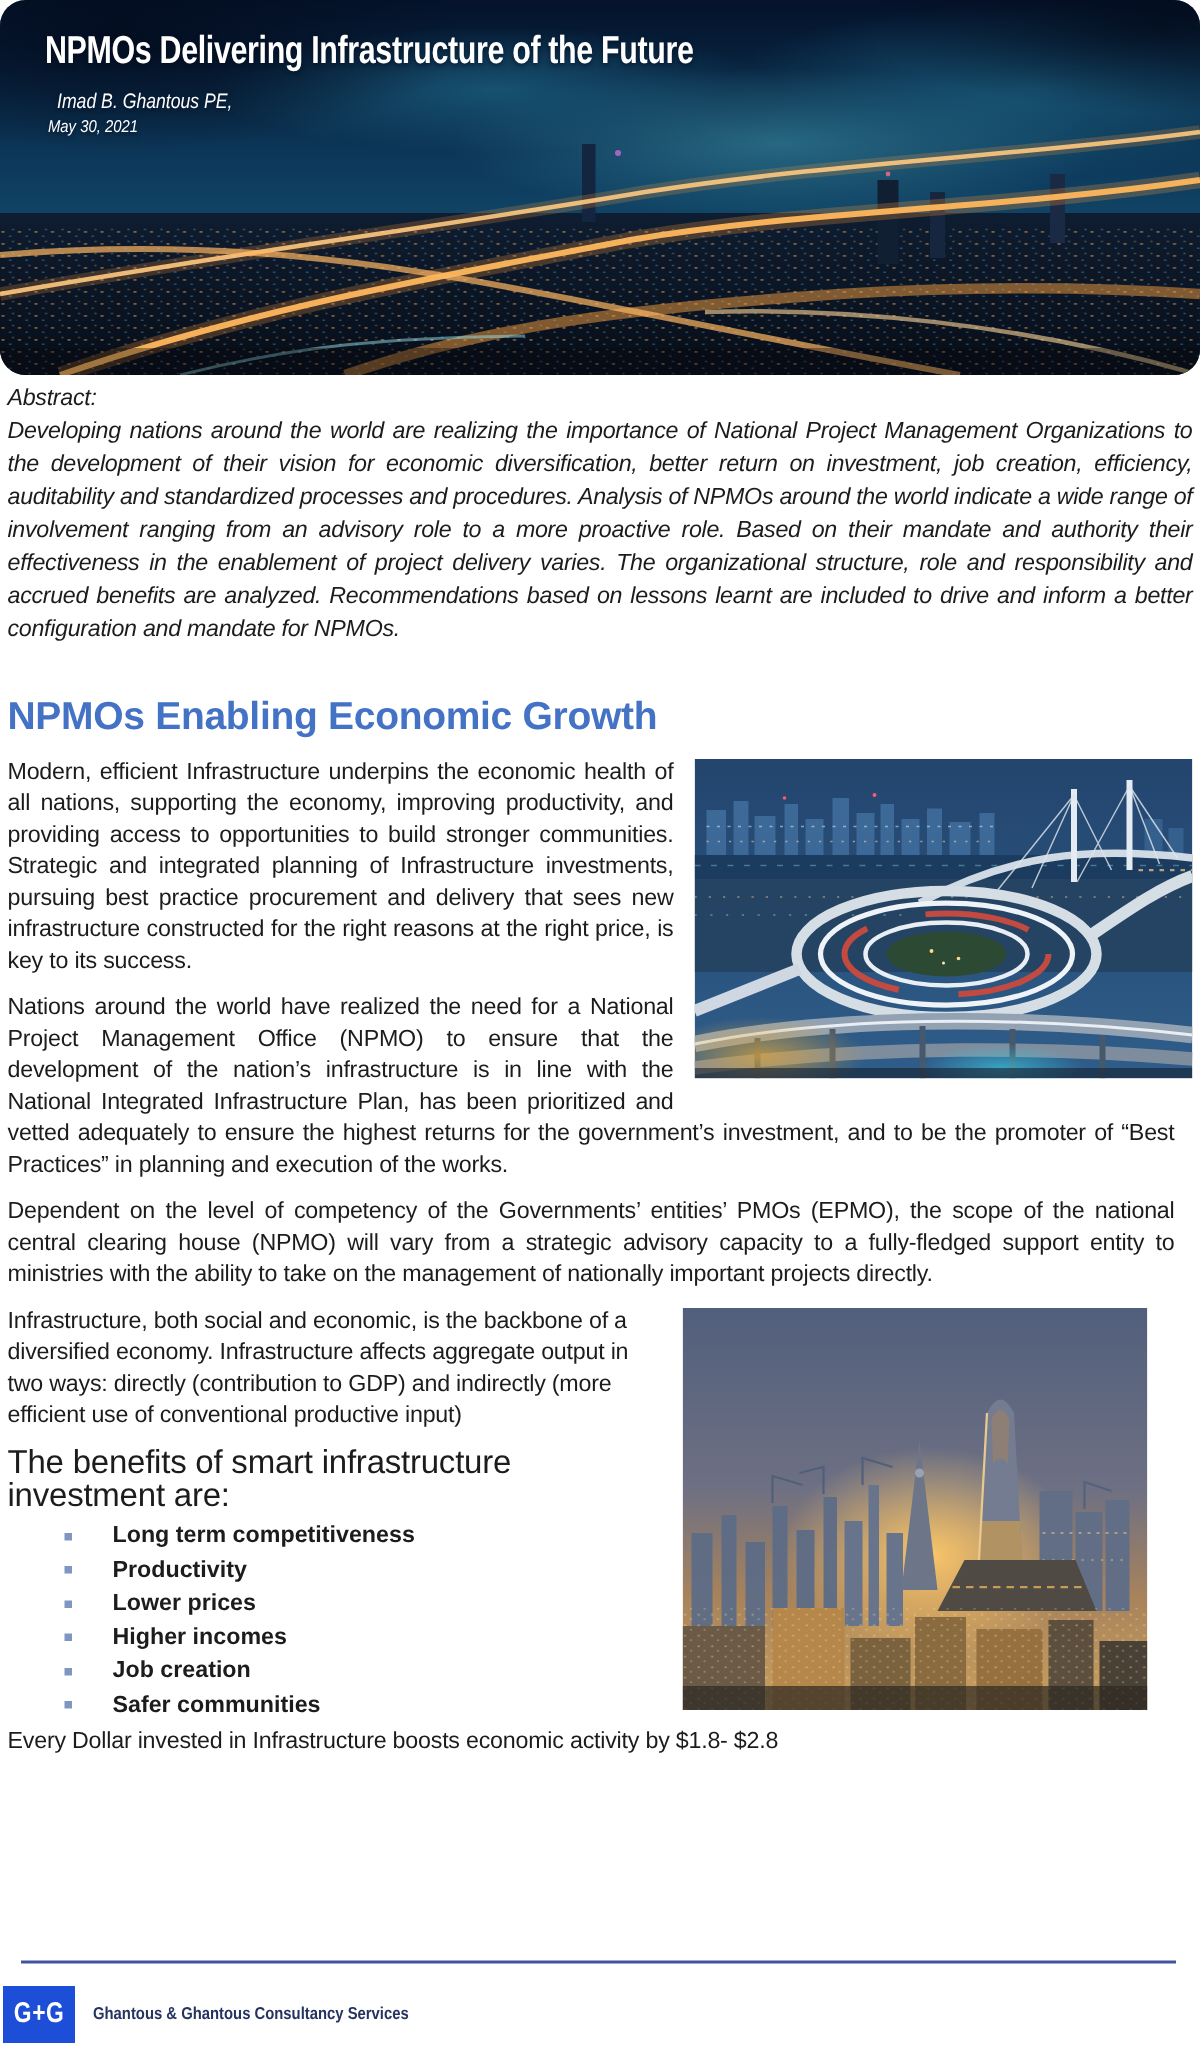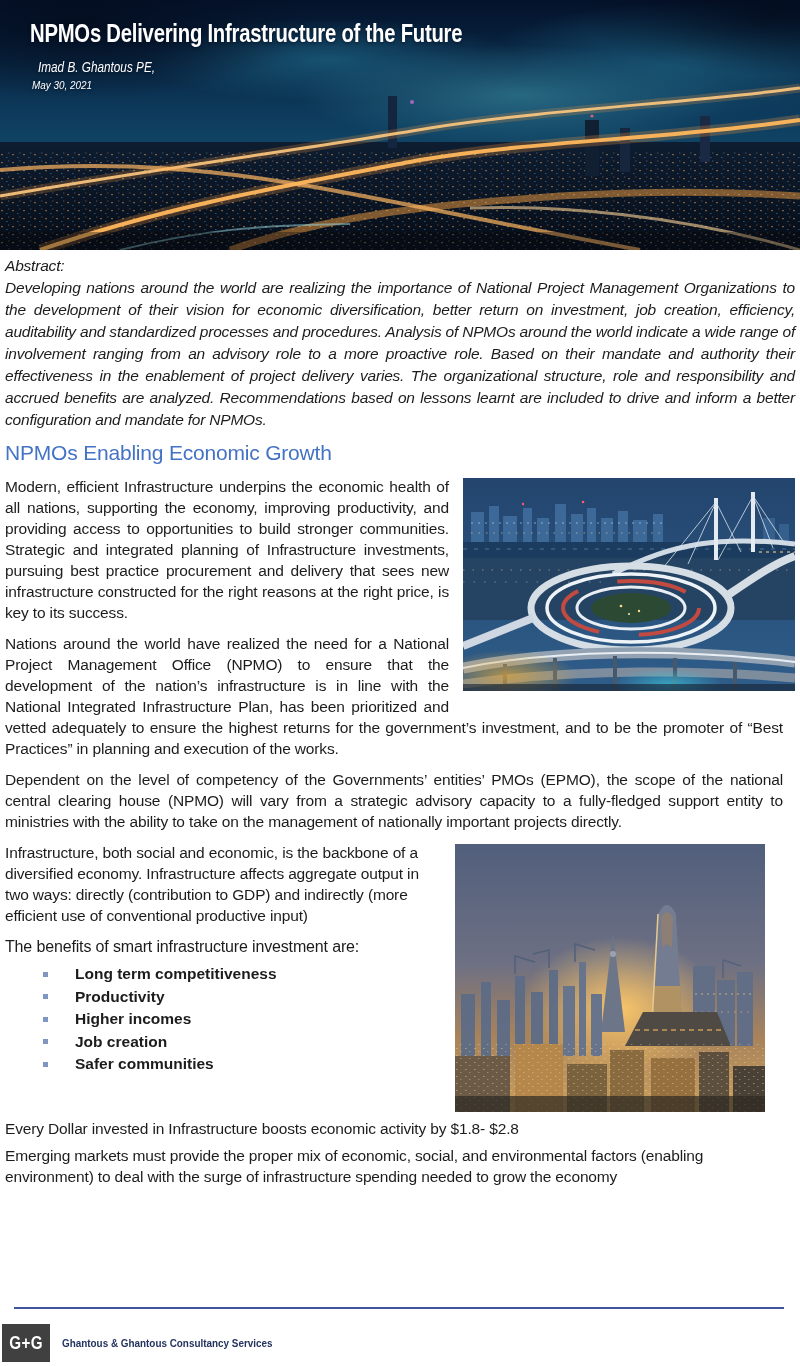--- a/index.html
+++ b/index.html
@@ -1,46 +1,46 @@
 <!DOCTYPE html>
 <html><head>
 <meta charset="utf-8">
 <style>
   html,body{margin:0;padding:0;width:800px;height:1366px;background:#ffffff;overflow:hidden;}
   body{font-family:"Liberation Sans",sans-serif;color:#1c1c1c;}
   .page{position:relative;width:800px;height:1366px;}
 
   
-  .hero{position:relative;width:800px;height:250px;overflow:hidden;}
+  .hero{position:relative;width:800px;height:250px;overflow:hidden;border-radius:17px;}
   .hero svg{display:block;}
   .hero-text{position:absolute;top:18px;left:30px;color:#ffffff;}
   .hero-title{font-size:26px;font-weight:bold;white-space:nowrap;transform:scaleX(0.78);transform-origin:left top;text-shadow:0 1px 4px rgba(3,12,30,.65);letter-spacing:-0.3px;}
   .hero-author{margin:10px 0 0 8px;font-style:italic;font-size:14px;transform:scaleX(0.84);transform-origin:left top;text-shadow:0 1px 3px rgba(3,12,30,.6);}
   .hero-date{margin:4px 0 0 2px;font-style:italic;font-size:11.5px;transform:scaleX(0.86);transform-origin:left top;text-shadow:0 1px 3px rgba(3,12,30,.6);}
 
   
   .content{padding:5px 5px 0 5px;}
   .abstract{font-style:italic;font-size:15.5px;line-height:22px;text-align:justify;letter-spacing:-0.2px;}
   .abstract-label{line-height:22px;}
-  .section-heading{color:#4472C4;font-size:21px;font-weight:normal;margin:10px 0 11px 0;clear:both;letter-spacing:-0.2px;}
+  .section-heading{color:#4472C4;font-size:26px;font-weight:bold;margin:31px 0 11px 0;clear:both;letter-spacing:-0.2px;}
   .para{margin:0 12px 10px 0;font-size:15.5px;line-height:21px;text-align:justify;letter-spacing:-0.15px;}
   .para.left{text-align:left;}
   .img-float{float:right;overflow:hidden;}
   .img1{width:332px;height:213px;margin:2px 0 6px 14px;}
   .img2{width:310px;height:268px;margin:2px 30px 6px 14px;}
-  .benefits-label{margin:2px 0 5px 0;font-size:16px;line-height:22px;text-align:left;}
+  .benefits-label{margin:2px 0 5px 0;font-size:22px;line-height:22px;text-align:left;}
   .bullets{list-style:none;margin:0 0 2px 0;padding:0 0 0 38px;font-weight:bold;}
   .bullets li{font-size:15.5px;line-height:22.5px;display:flex;align-items:center;}
   .sq{width:5px;height:5px;background:#8096C0;display:inline-block;margin-right:27px;flex:none;}
   .tight{margin:0 0 5px 0;font-size:15.5px;line-height:21.5px;}
   .clear-r{clear:right;}
 
   
   .rule{position:absolute;left:14px;right:16px;top:1307px;border-top:2px solid #41549E;}
-  .logo-box{position:absolute;left:2px;top:1324px;width:48px;height:38px;background:#404040;display:flex;align-items:center;justify-content:center;}
+  .logo-box{position:absolute;left:2px;top:1324px;width:48px;height:38px;background:#1d4ed8;display:flex;align-items:center;justify-content:center;}
   .logo-box span{color:#ffffff;font-weight:bold;font-size:19px;transform:scaleX(0.8);letter-spacing:0.5px;}
   .company{position:absolute;left:62px;top:1337px;color:#24335F;font-weight:bold;font-size:11.5px;transform:scaleX(0.86);transform-origin:left top;white-space:nowrap;}
 </style>
 </head>
 <body>
 
 <div class="page">
 
   <div class="hero">
     <svg width="800" height="250" viewBox="0 0 800 250">
@@ -264,34 +264,37 @@
       <li>
           <span class="sq"></span>
           <span>Long term competitiveness</span>
         </li>
       <li>
           <span class="sq"></span>
           <span>Productivity</span>
         </li>
       <li>
           <span class="sq"></span>
+          <span>Lower prices</span>
+        </li>
+      <li>
+          <span class="sq"></span>
           <span>Higher incomes</span>
         </li>
       <li>
           <span class="sq"></span>
           <span>Job creation</span>
         </li>
       <li>
           <span class="sq"></span>
           <span>Safer communities</span>
         </li>
     </ul>
 
     <p class="para left tight clear-r">Every Dollar invested in Infrastructure boosts economic activity by $1.8- $2.8</p>
-    <p class="para left tight">Emerging markets must provide the proper mix of economic, social, and environmental factors (enabling environment) to deal with the surge of infrastructure spending needed to grow the economy</p>
   </div>
 
   <div class="rule"></div>
   <div class="logo-box">
     <span>G+G</span>
   </div>
   <div class="company">Ghantous &amp; Ghantous Consultancy Services</div>
 
 </div>
 

